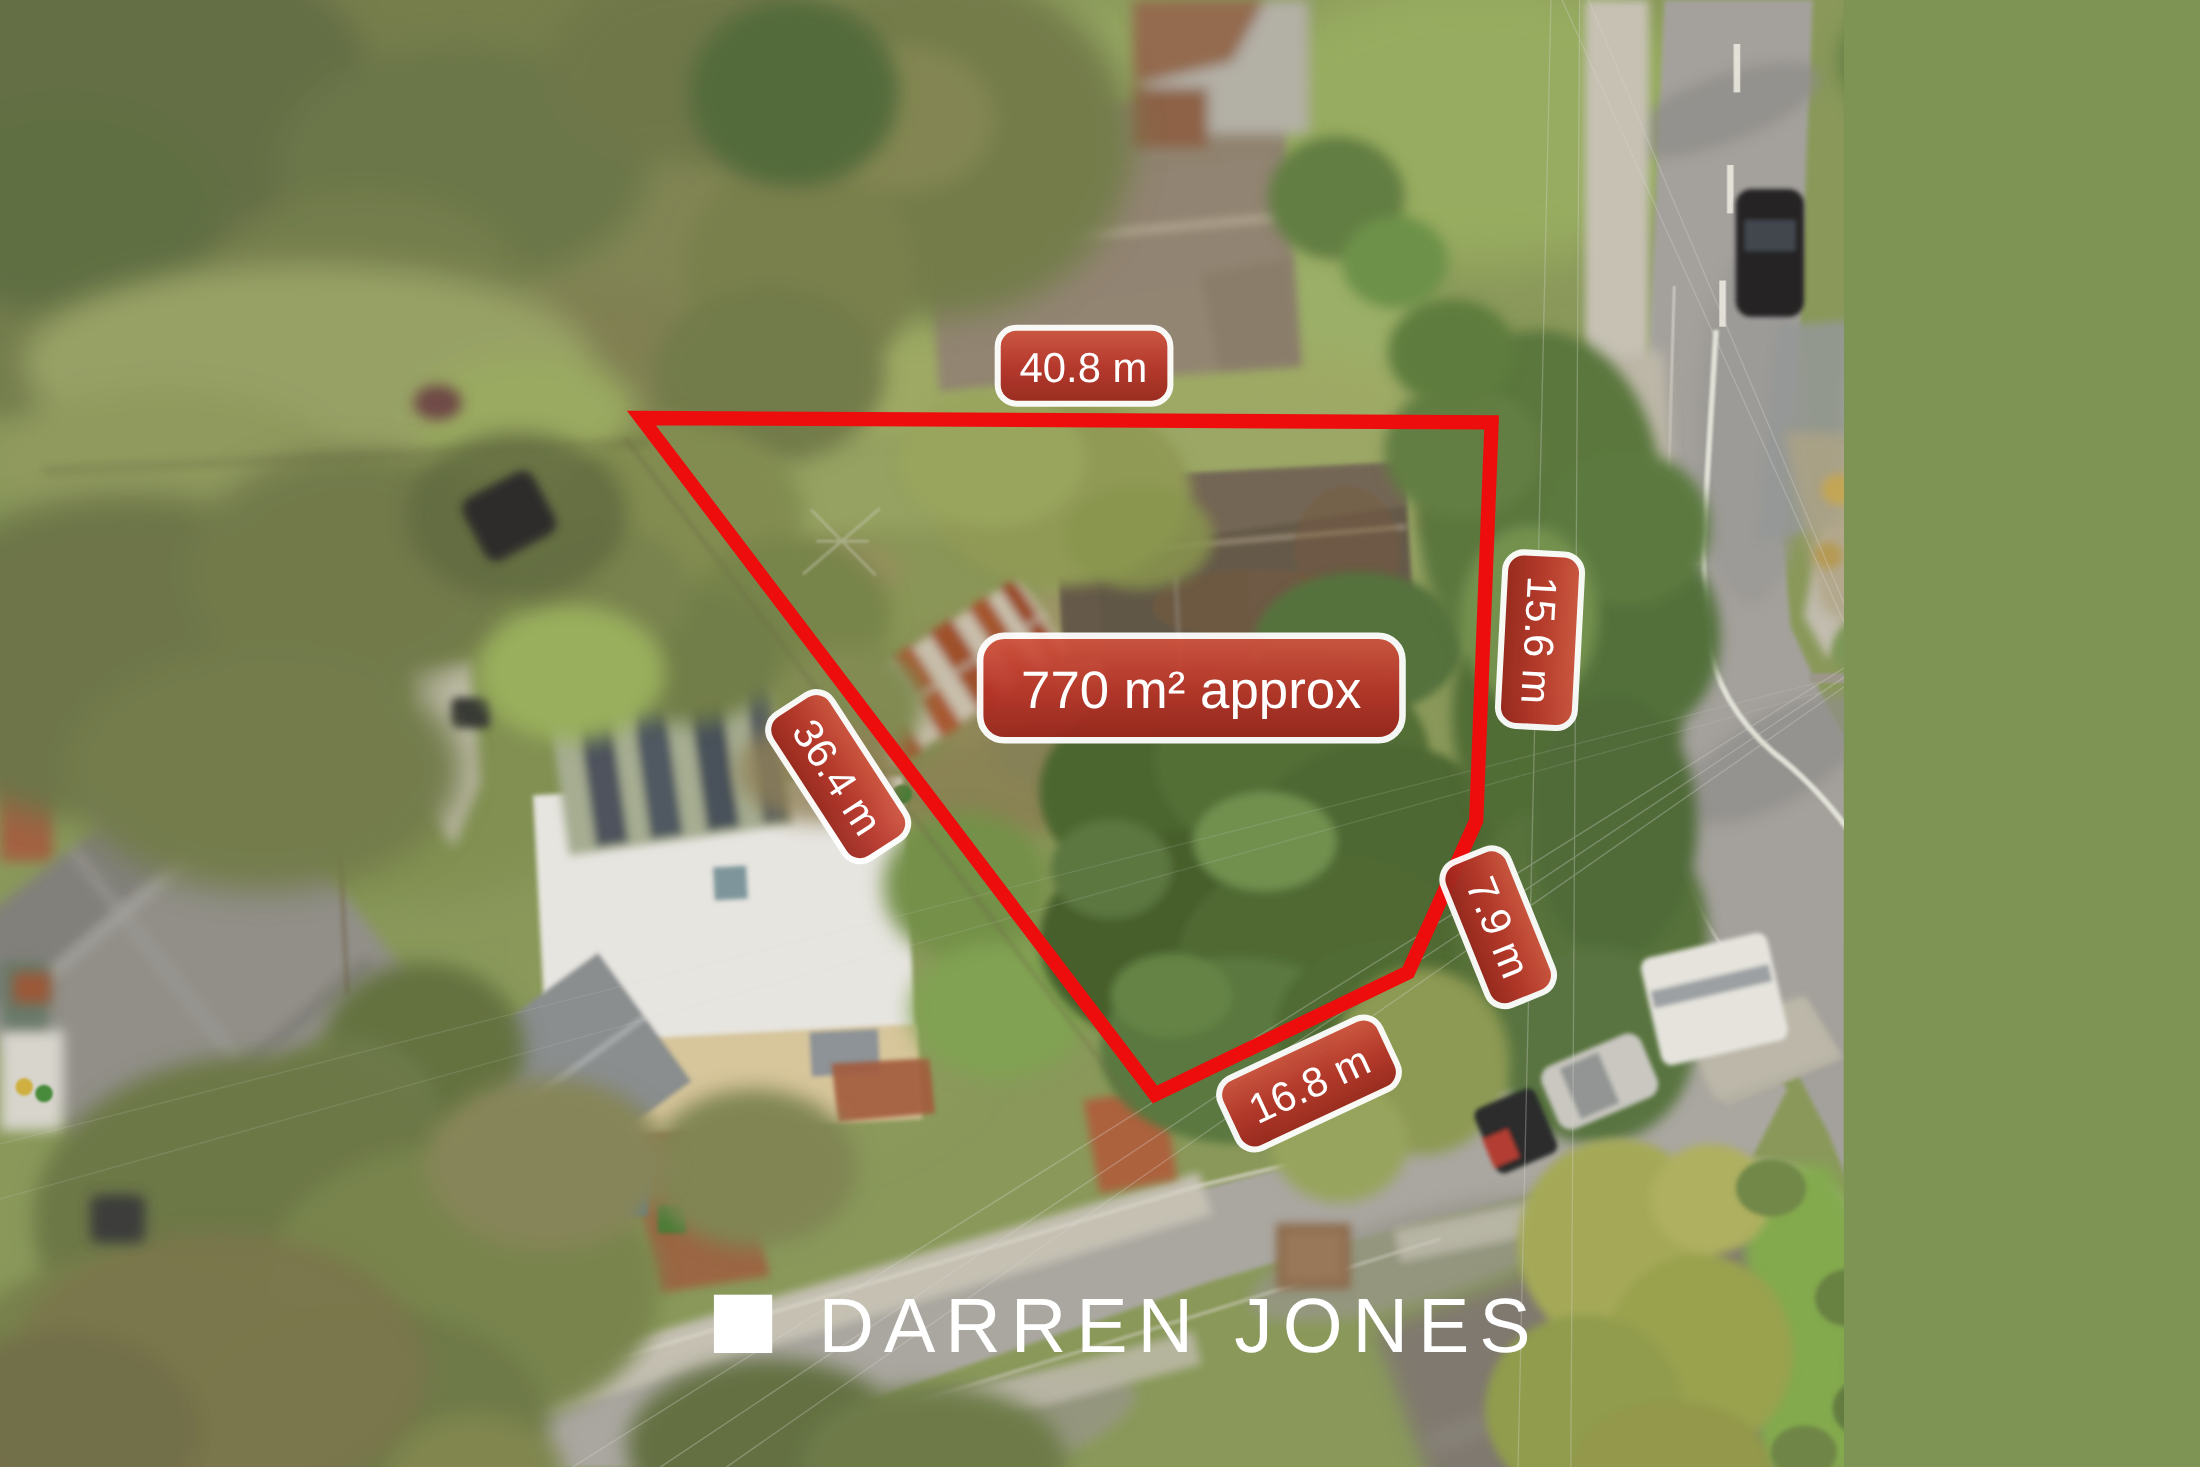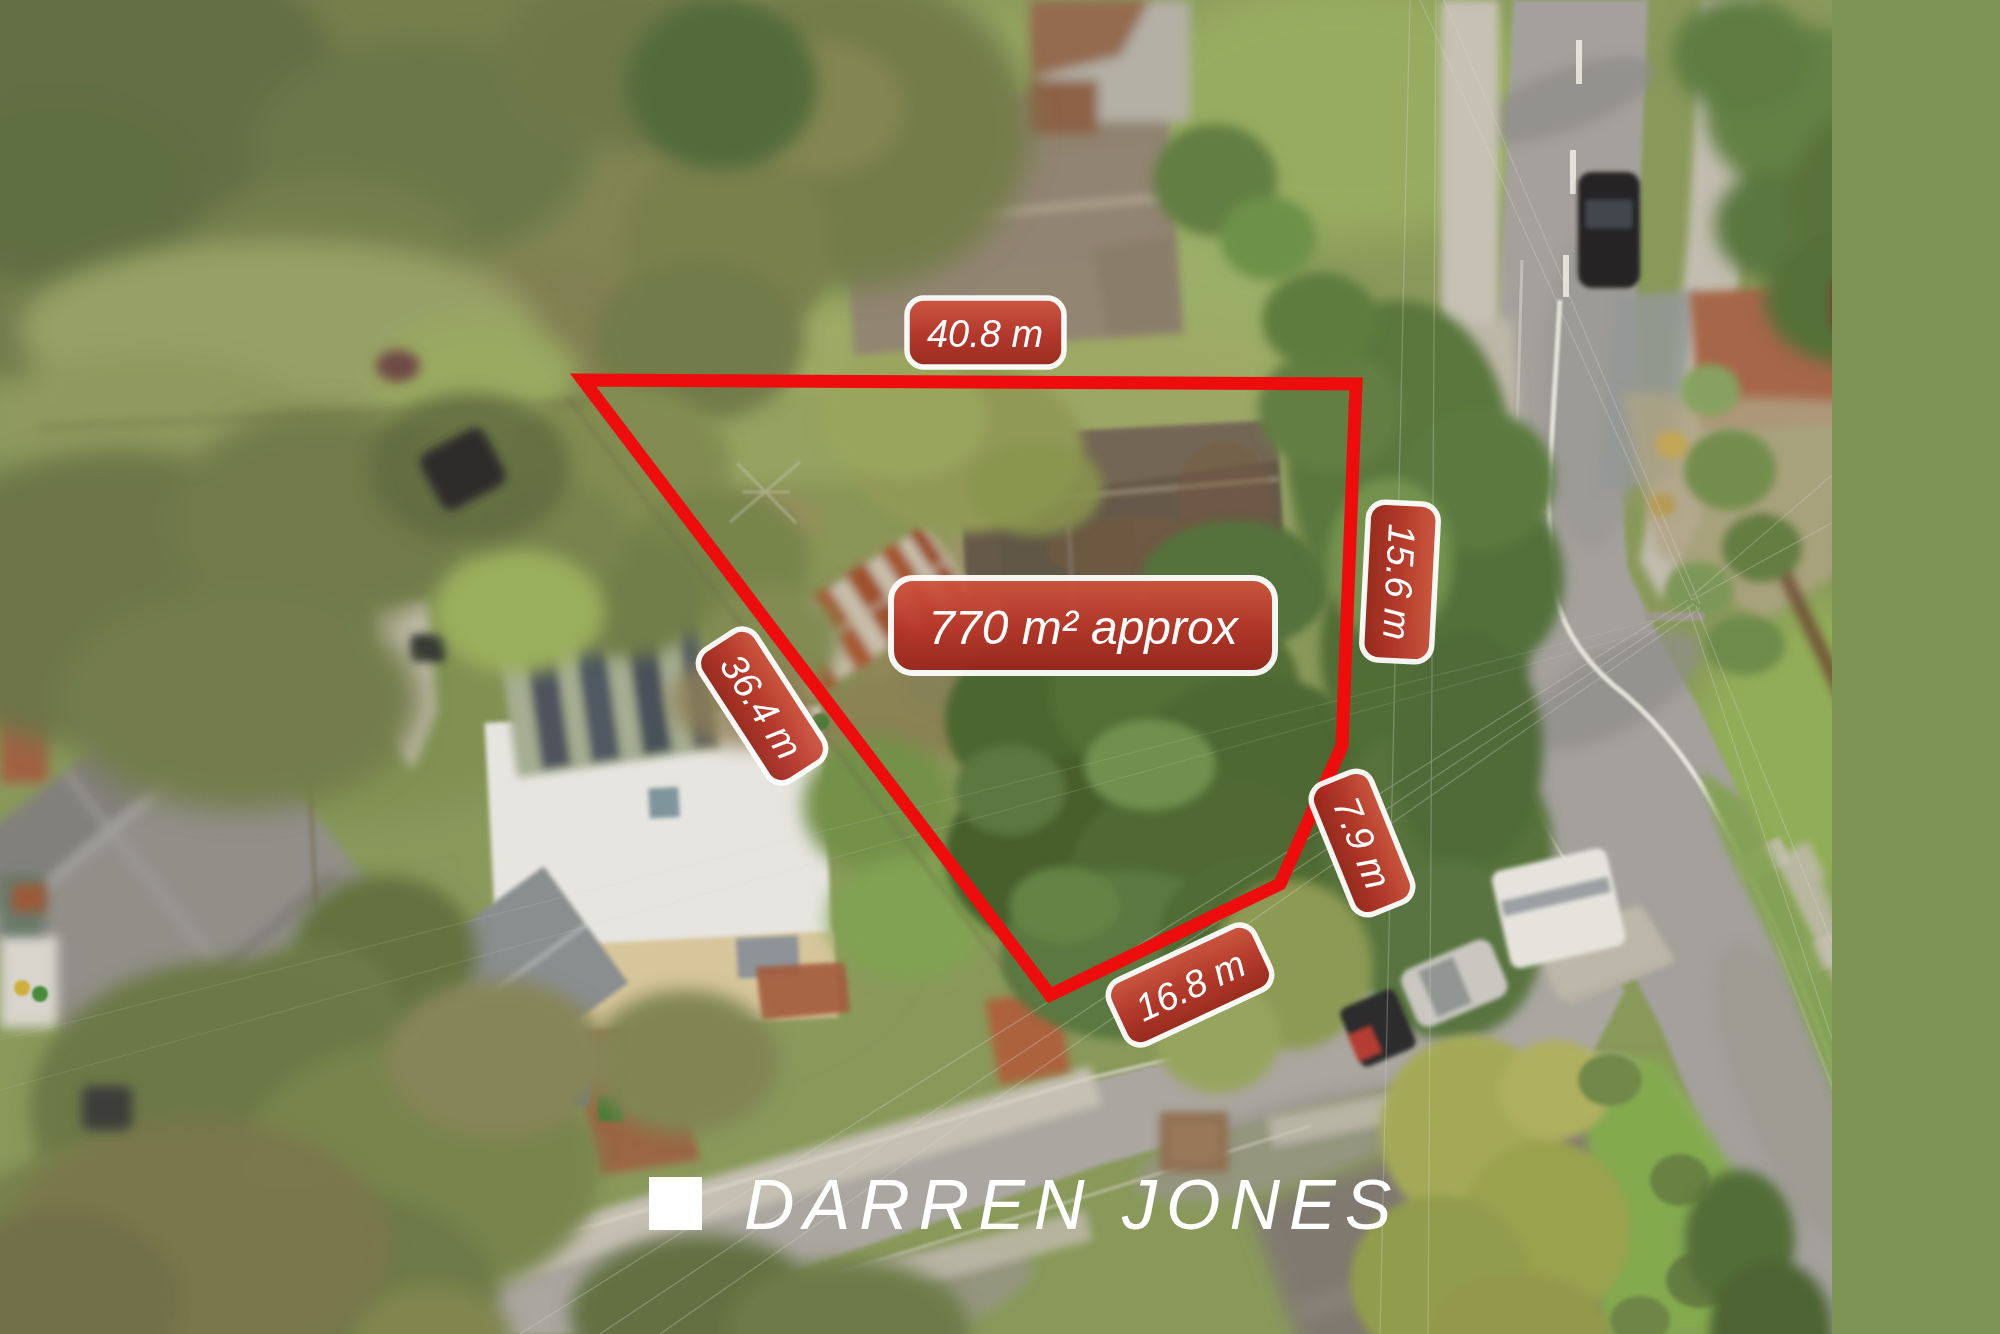--- a/index.html
+++ b/index.html
@@ -1,16 +1,16 @@
 <!DOCTYPE html>
 <html><head>
 <meta charset="utf-8">
 <style>
 html,body{margin:0;padding:0;background:#7e9454;}
-#stage{position:relative;width:1832px;height:1334px;overflow:hidden;font-family:"Liberation Sans",sans-serif;font-style:italic;}
+#stage{position:relative;width:1676px;height:1334px;overflow:hidden;font-family:"Liberation Sans",sans-serif;}
 svg{display:block}
 </style>
 </head>
 <body>
 <div id="stage">
 <svg width="2000" height="1334" viewBox="0 0 2000 1334">
 <defs>
 <filter id="b1" x="-50%" y="-50%" width="200%" height="200%">
           <feGaussianBlur stdDeviation="1.2"></feGaussianBlur>
         </filter>

